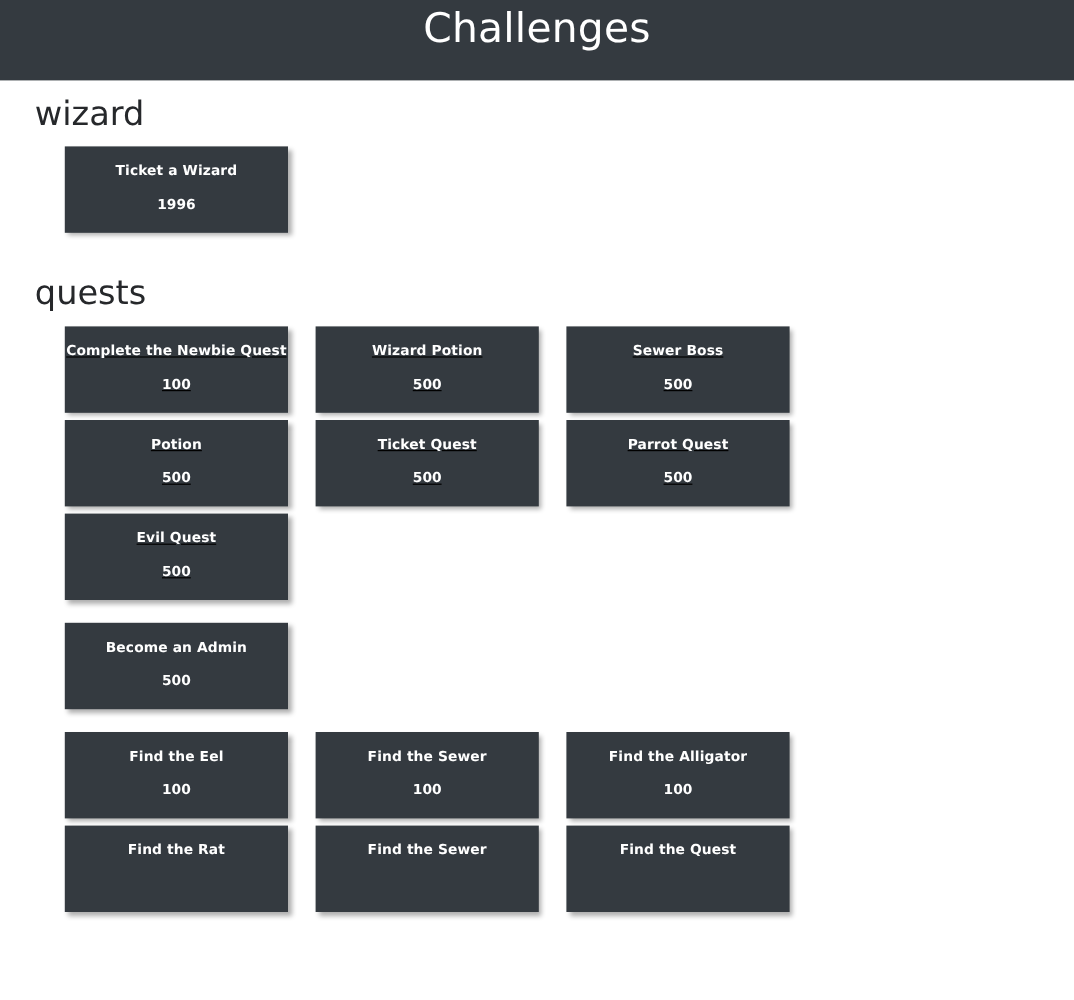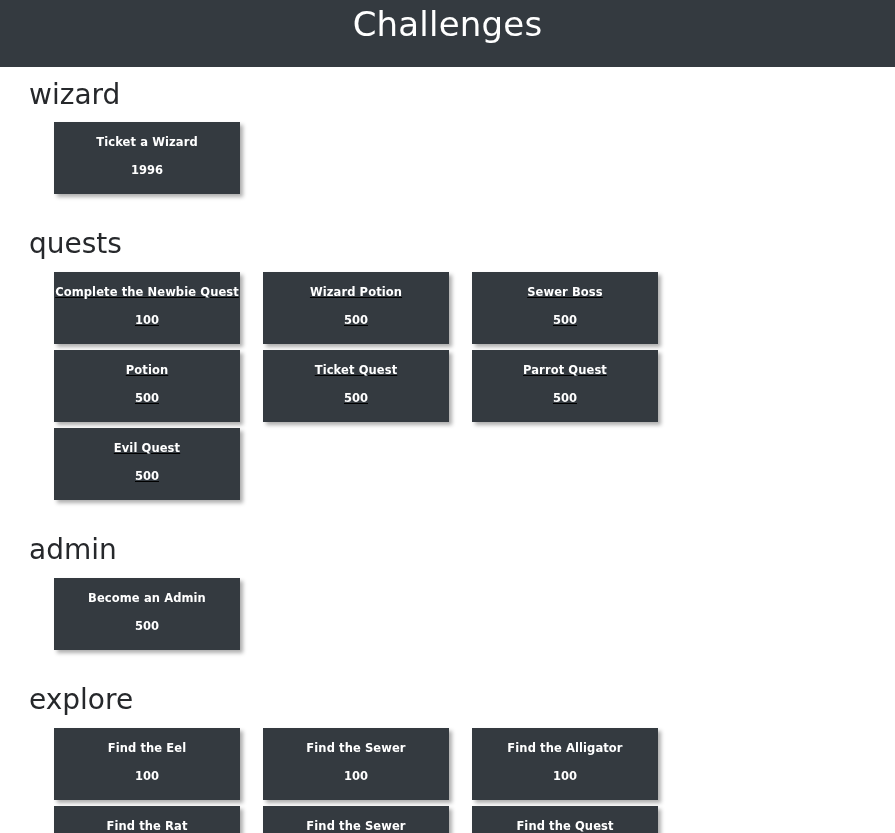--- a/index.html
+++ b/index.html
@@ -151,30 +151,28 @@
           <div class="card-name">Parrot Quest</div>
           <div class="card-points">500</div>
         </div>
         <div class="challenge-card">
           <div class="card-name">Evil Quest</div>
           <div class="card-points">500</div>
         </div>
       </div>
     </section>
     <section class="section section-admin">
-      <h2 class="section-title">admin</h2>
       <div class="card-grid">
         <div class="challenge-card">
           <div class="card-name">Become an Admin</div>
           <div class="card-points">500</div>
         </div>
       </div>
     </section>
     <section class="section section-explore">
-      <h2 class="section-title">explore</h2>
       <div class="card-grid">
         <div class="challenge-card">
           <div class="card-name">Find the Eel</div>
           <div class="card-points">100</div>
         </div>
         <div class="challenge-card">
           <div class="card-name">Find the Sewer</div>
           <div class="card-points">100</div>
         </div>
         <div class="challenge-card">

